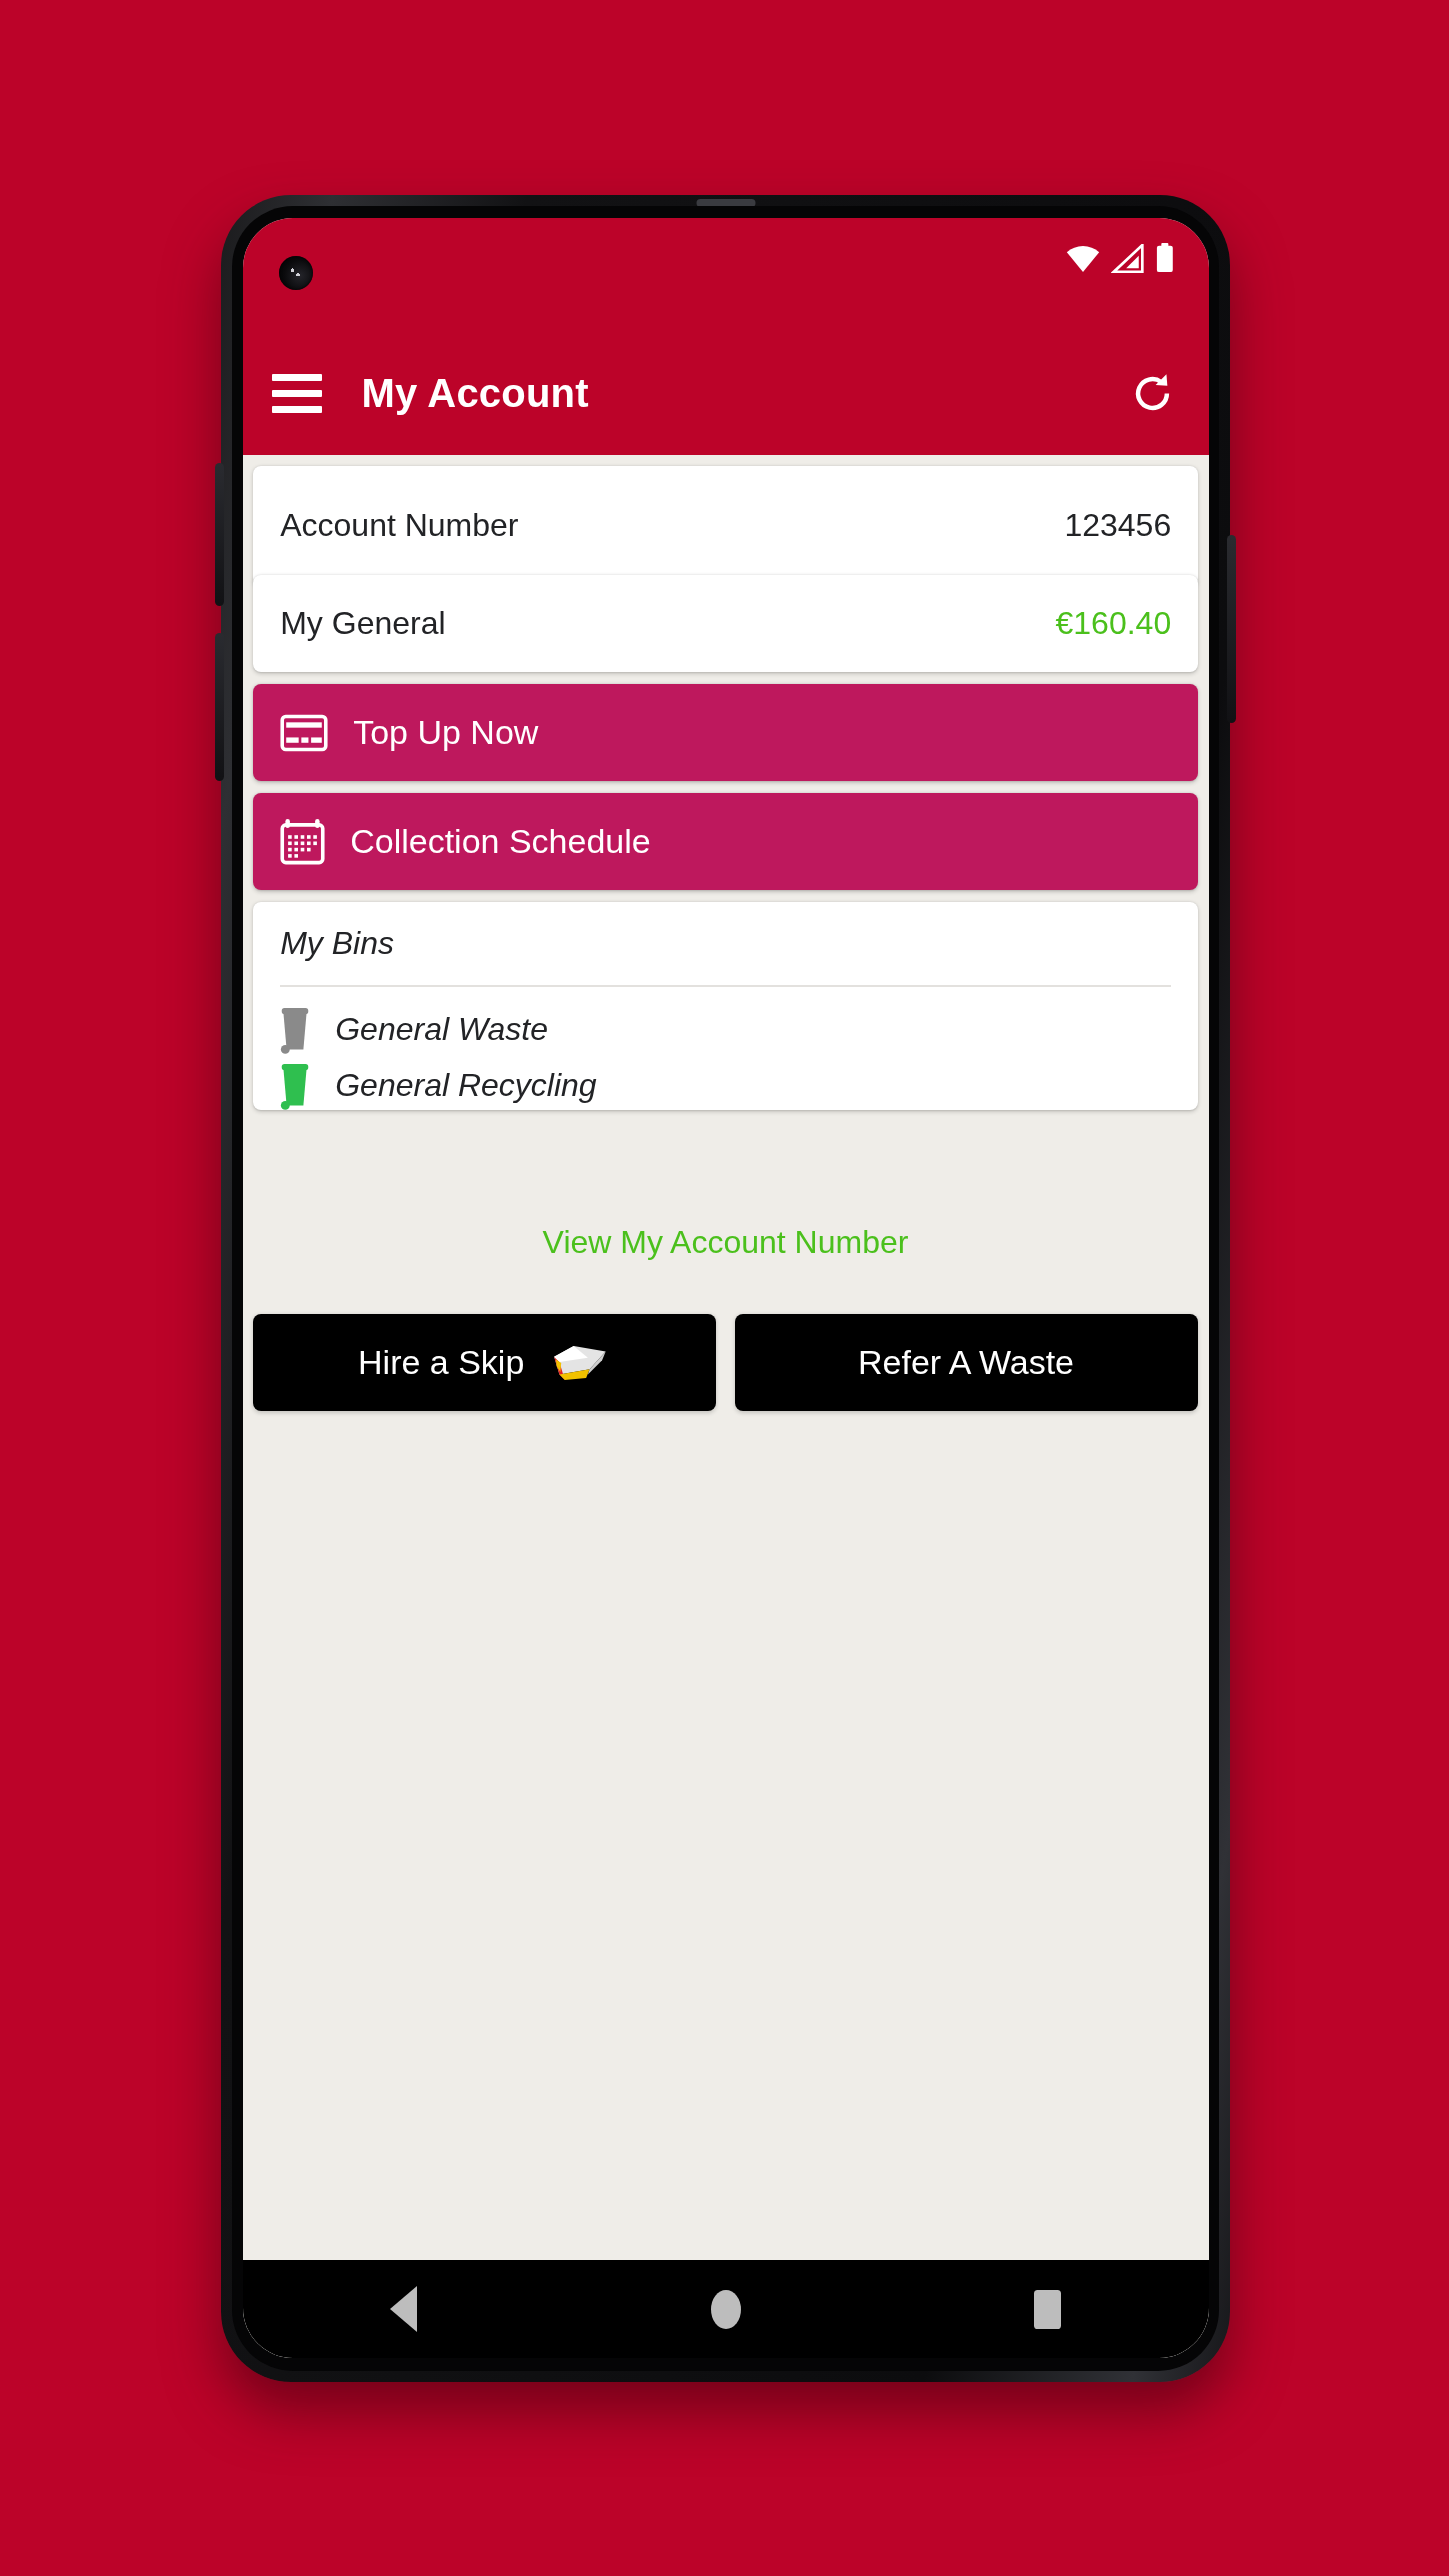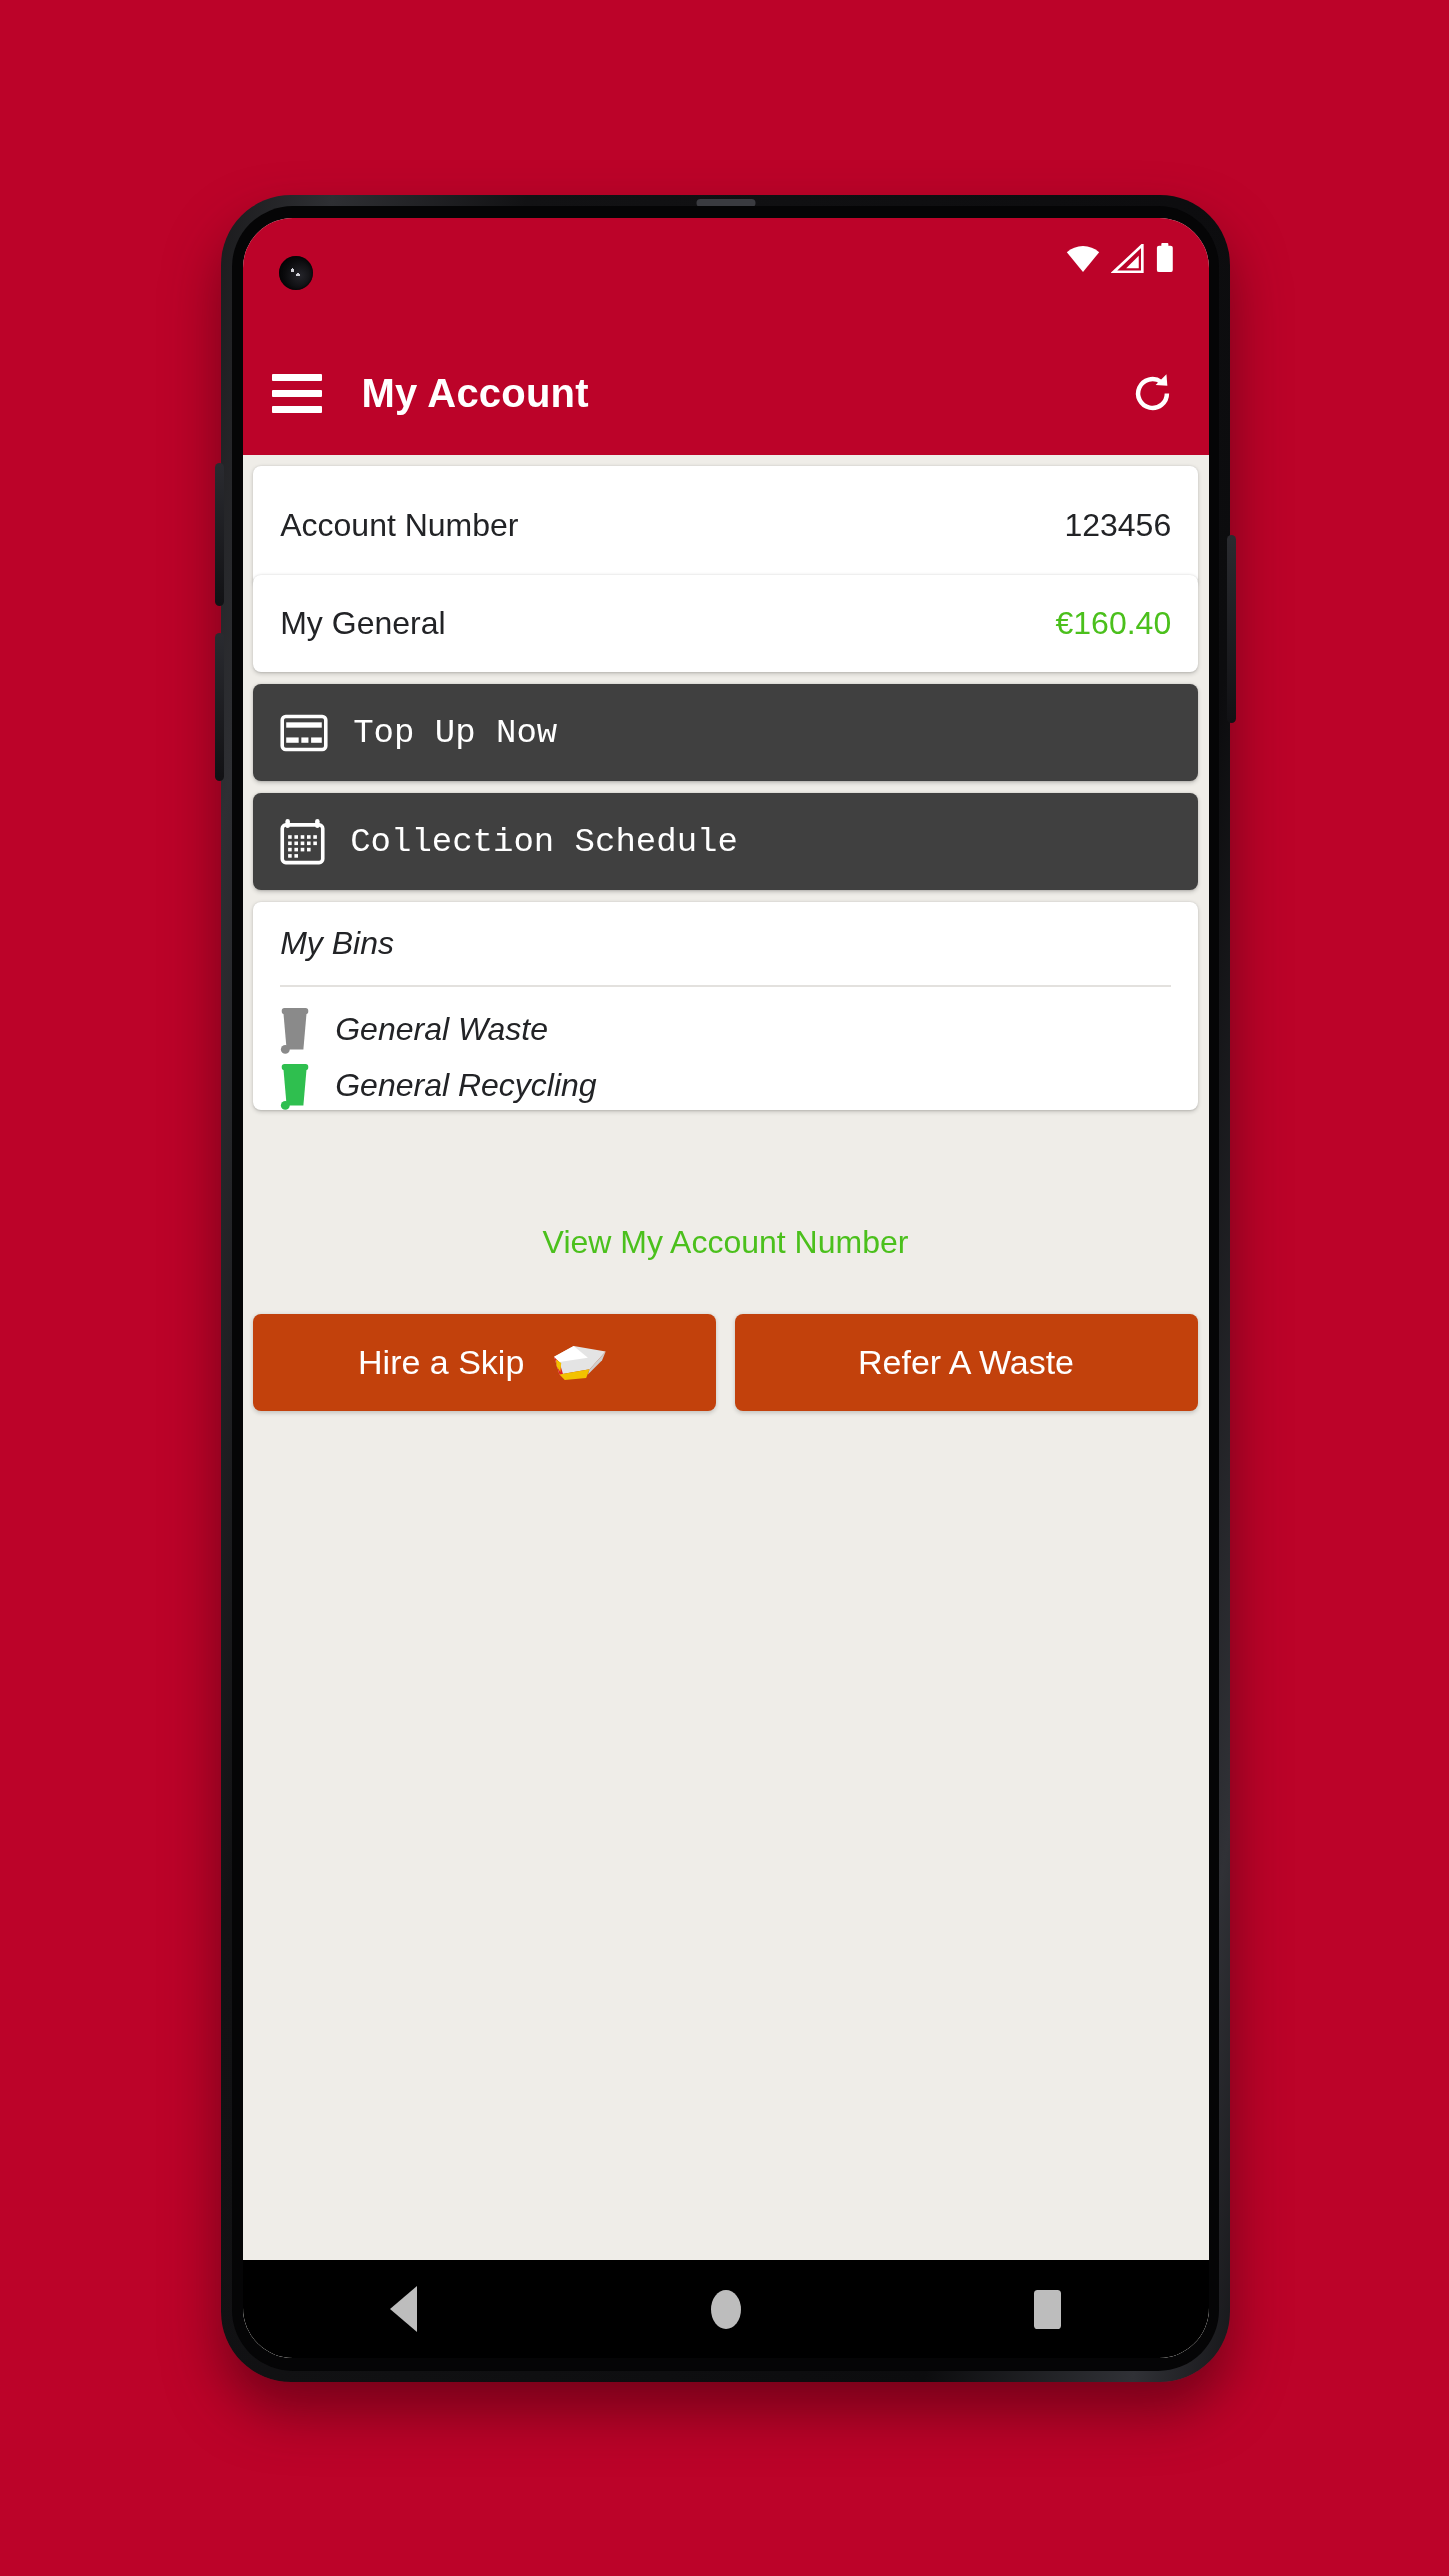--- a/index.html
+++ b/index.html
@@ -168,29 +168,28 @@
     color: #222326;
   }
   .info-value.positive { color: #4BC01C; }
 
   
   .action-button {
     position: absolute;
     left: 10.7px;
     width: 945px;
     height: 97px;
-    background: #404040;
+    background: #be185d;
     border-radius: 8px;
     display: flex;
     align-items: center;
     padding-left: 27px;
     box-sizing: border-box;
     cursor: pointer;
     box-shadow: 0 1.8px 4.5px rgba(0,0,0,0.18), 0 0.9px 1.8px rgba(0,0,0,0.10);
-    font-family: Liberation Mono, monospace;
   }
   .action-button-label {
     color: #FFFFFF;
     font-size: 34px;
     margin-left: 25px;
   }
 
   
   #my-bins-card { padding: 23px 27px 21.5px 27px; }
   #my-bins-title {
@@ -224,21 +223,21 @@
     text-align: center;
     color: #4BC01C;
     font-size: 32px;
     cursor: pointer;
   }
 
   
   .bottom-button {
     position: absolute;
     height: 97px;
-    background: #c2410c;
+    background: #000000;
     border-radius: 8px;
     display: flex;
     align-items: center;
     justify-content: center;
     cursor: pointer;
     box-shadow: 0 1.8px 4.5px rgba(0,0,0,0.18);
   }
   .bottom-button-label {
     color: #FFFFFF;
     font-size: 34px;

